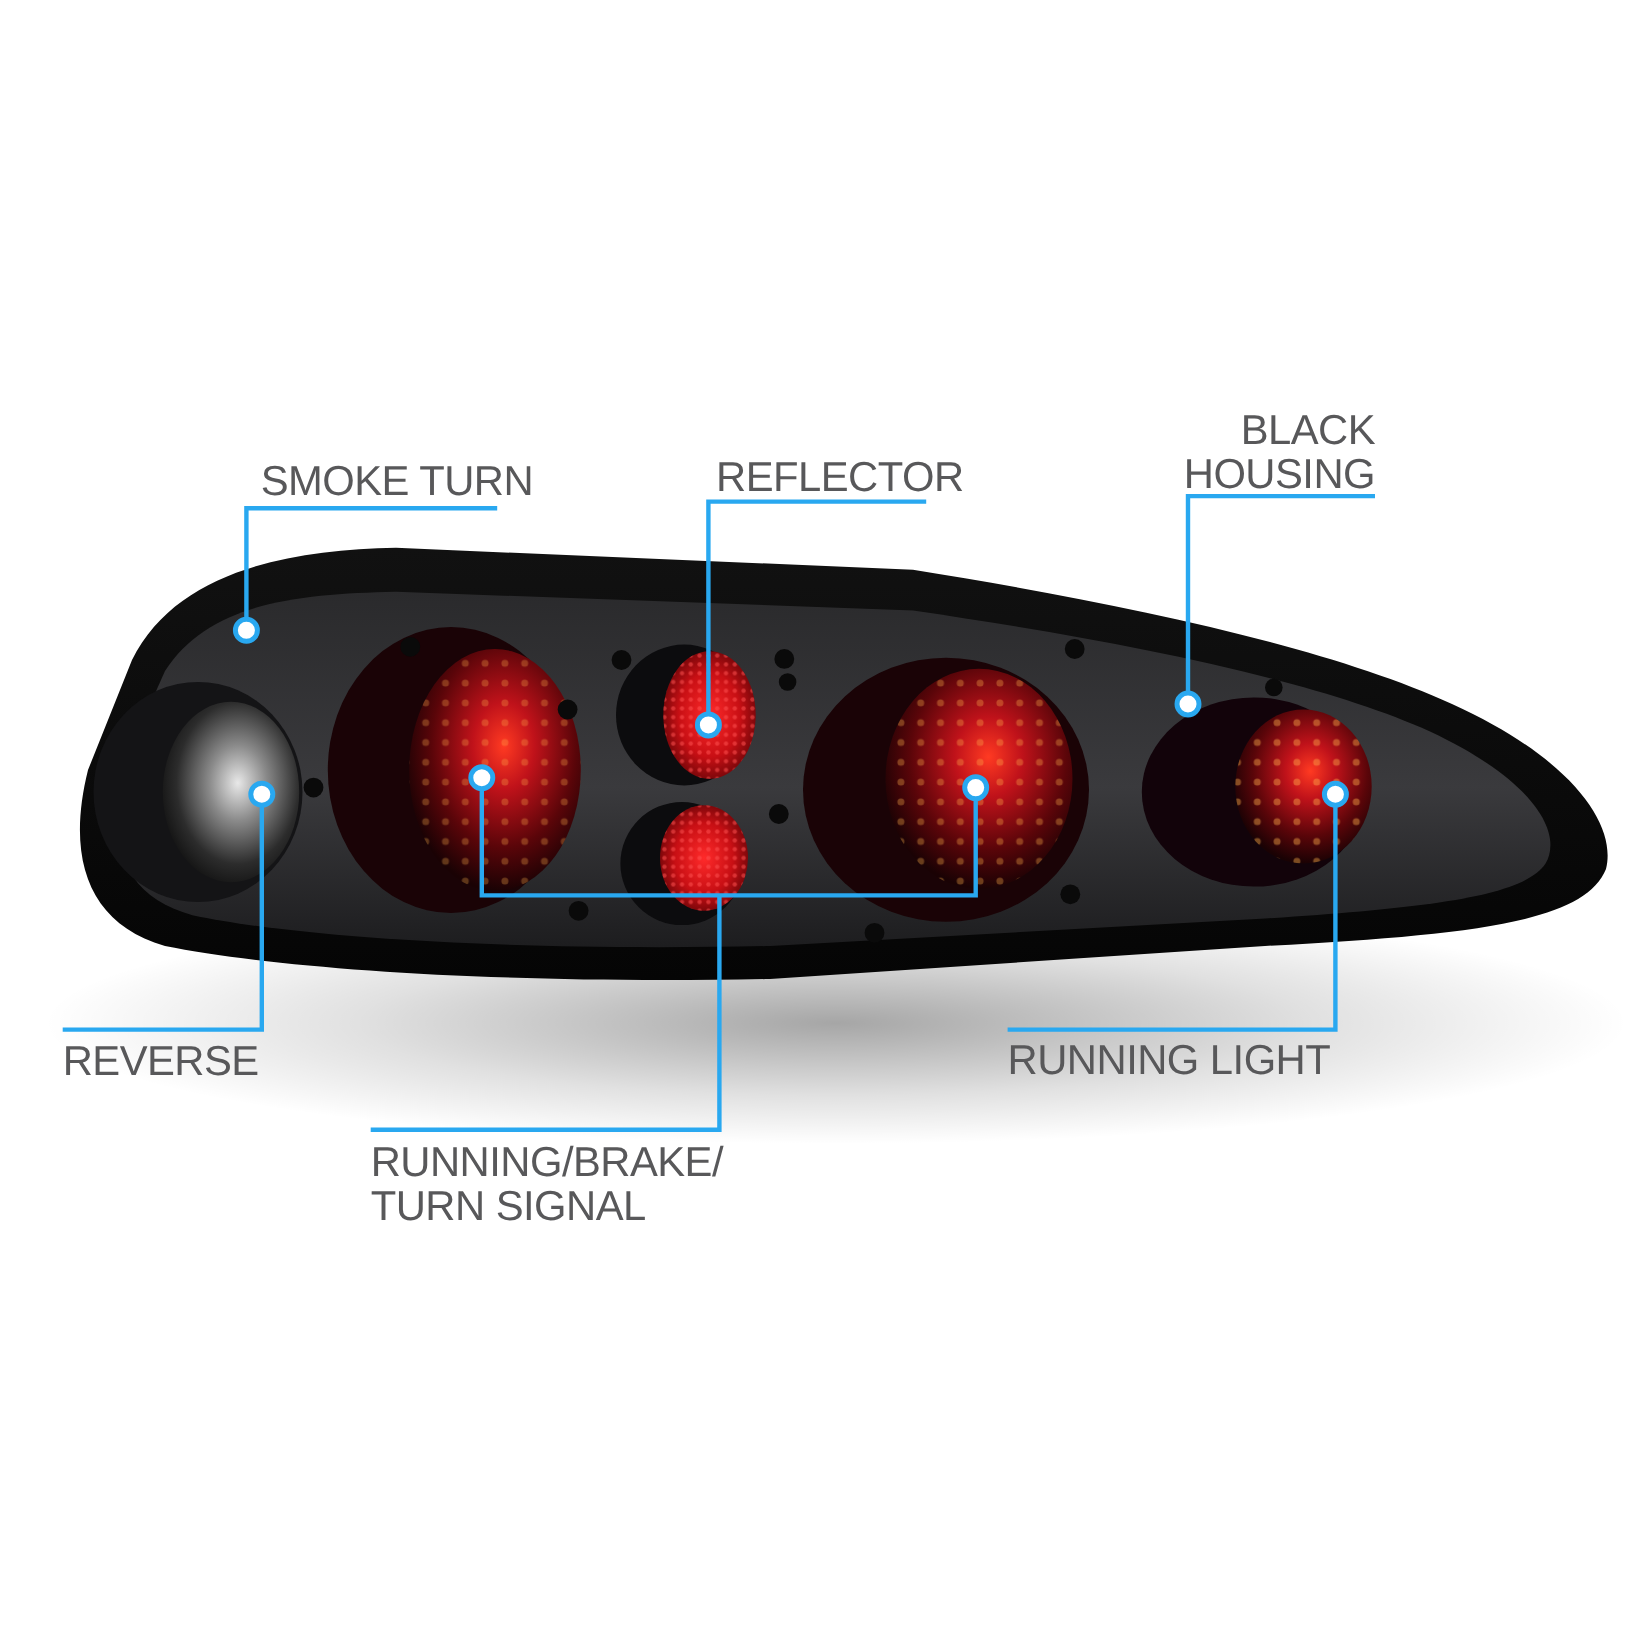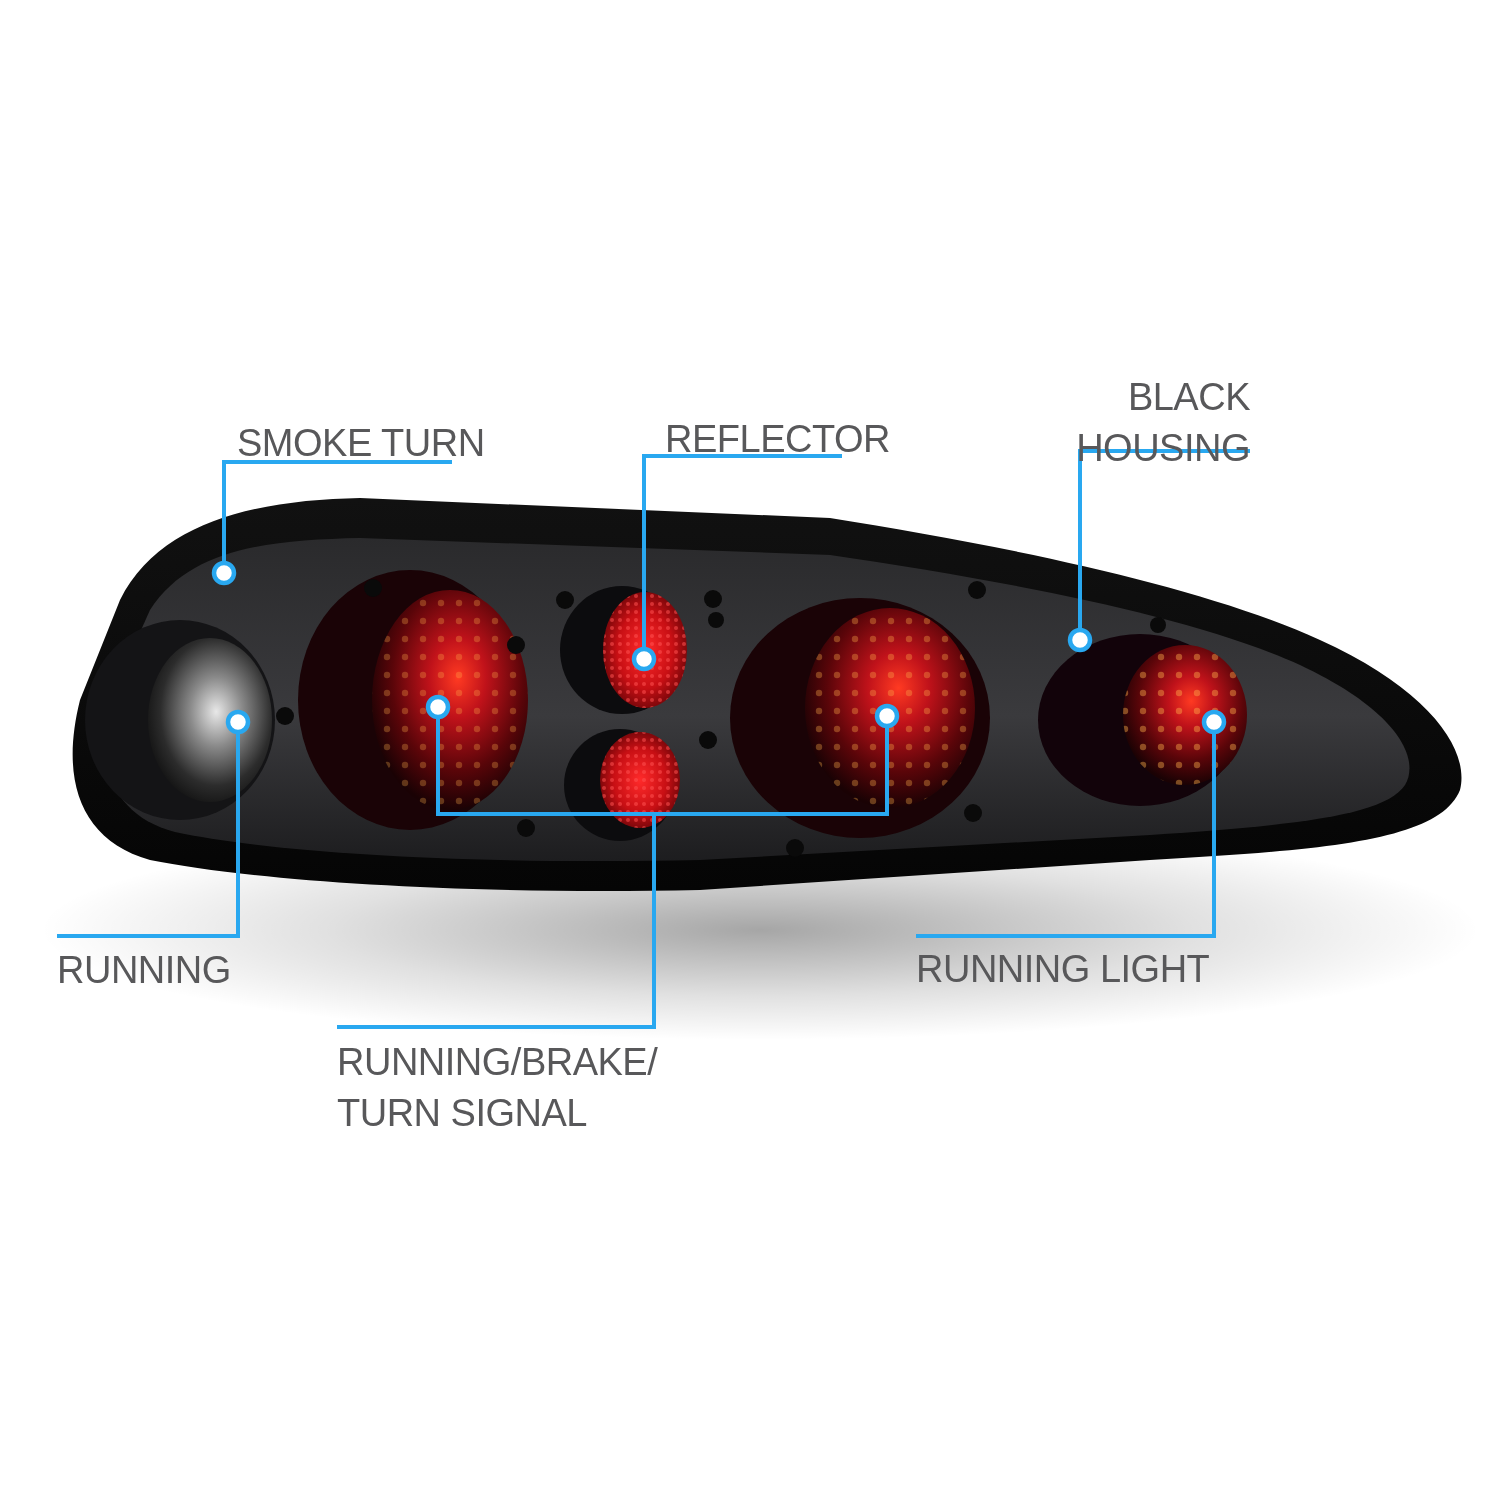--- a/index.html
+++ b/index.html
@@ -1,19 +1,19 @@
 <!DOCTYPE html>
 <html><head>
 <meta charset="utf-8">
 <style>
   html, body { margin:0; padding:0; background:#ffffff; }
   body { width:1500px; height:1500px; position:relative; overflow:hidden;
          font-family:"Liberation Sans", "DejaVu Sans", sans-serif; }
   #stage { position:absolute; left:0; top:0; width:1500px; height:1500px; }
-  .label { position:absolute; color:#58585a; font-size:38px; line-height:51px;
+  .label { position:absolute; color:#58585a; font-size:38px; line-height:40px;
            letter-spacing:-0.5px; white-space:pre; font-weight:400; }
   .label.right { text-align:right; }
 </style>
 </head>
 <body>
 
 <div id="stage">
   <svg id="art" width="1500" height="1500" viewBox="0 0 1500 1500">
     <defs>
       <radialGradient id="shadowGrad" cx="50%" cy="50%" r="50%">
@@ -131,20 +131,20 @@
         <polyline points="654,814 654,1027 337,1027" fill="none" stroke="#29a8f0" stroke-width="4" stroke-linejoin="miter"></polyline>
         <circle cx="438" cy="707" r="10" fill="#ffffff" stroke="#29a8f0" stroke-width="4.5"></circle>
         <circle cx="887" cy="716" r="10" fill="#ffffff" stroke="#29a8f0" stroke-width="4.5"></circle>
         <polyline points="1214,722 1214,936 916,936" fill="none" stroke="#29a8f0" stroke-width="4" stroke-linejoin="miter"></polyline>
         <circle cx="1214" cy="722" r="10" fill="#ffffff" stroke="#29a8f0" stroke-width="4.5"></circle>
       </g>
   </svg>
 
   
   <div class="label" style="left:237px;top:418px;">SMOKE TURN</div>
-  <div class="label" style="left:665px;top:414px;">REFLECTOR</div>
+  <div class="label" style="left:651px;top:414px;">REFLECTOR</div>
   <div class="label right" style="right:250px;top:372px;">BLACK
 HOUSING</div>
-  <div class="label" style="left:57px;top:945px;">RUNNING</div>
+  <div class="label" style="left:57px;top:945px;">REVERSE</div>
   <div class="label" style="left:916px;top:944px;">RUNNING LIGHT</div>
   <div class="label" style="left:337px;top:1037px;">RUNNING/BRAKE/
 TURN SIGNAL</div>
 </div>
 
 </body></html>

